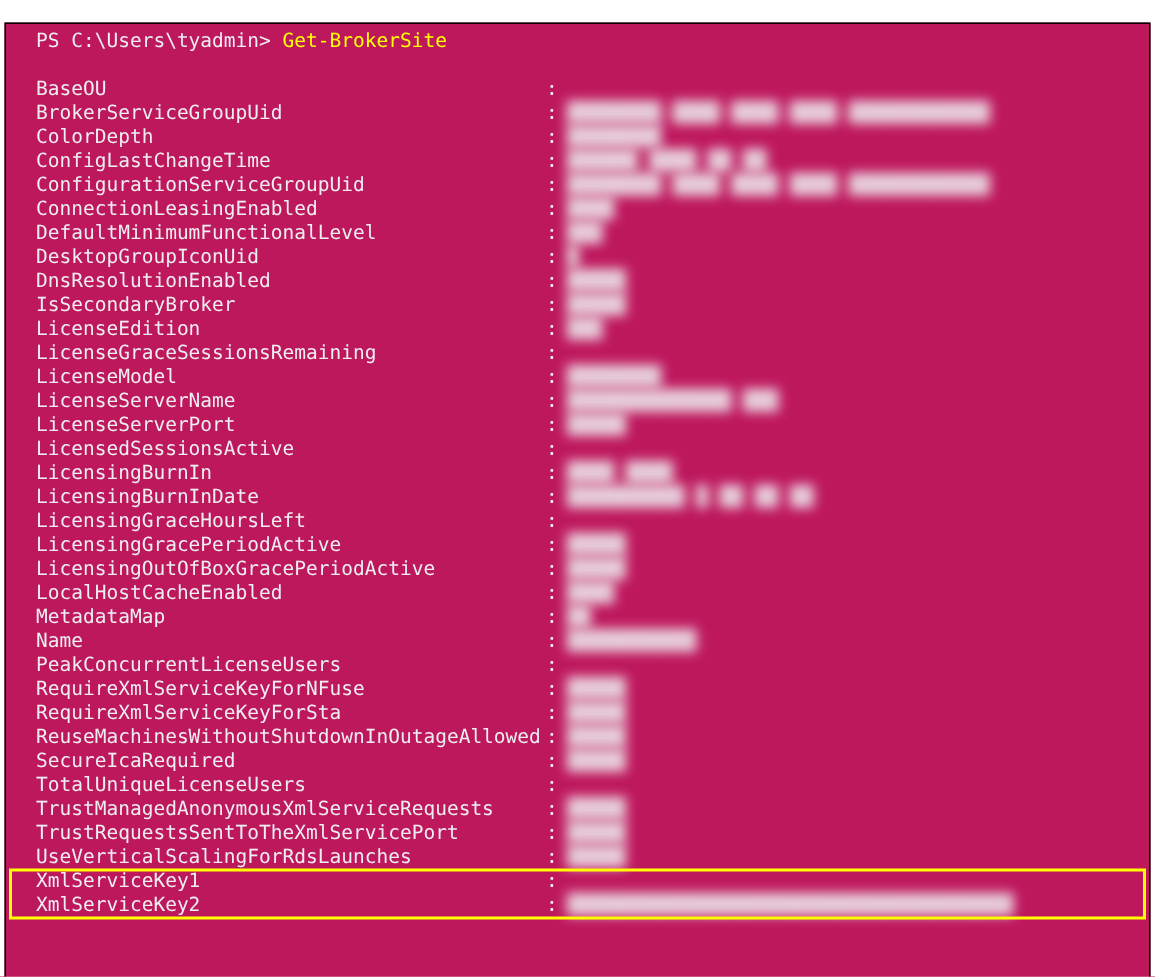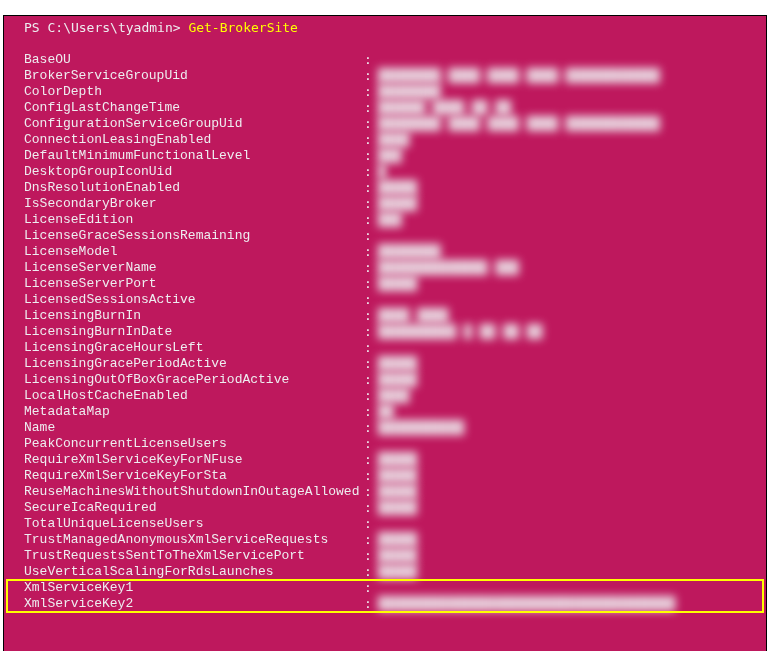--- a/index.html
+++ b/index.html
@@ -42,21 +42,20 @@
     }
     .row {
       display: flex;
       height: 16px;
       align-items: center;
     }
     .key {
       display: inline-block;
       width: 340px;
       white-space: pre;
-      font-family: Liberation Mono, monospace;
     }
     .colon {
       display: inline-block;
       width: 14px;
     }
     .value {
       display: inline-block;
       color: #eeedf0;
       filter: blur(4px);
       opacity: 0.85;

